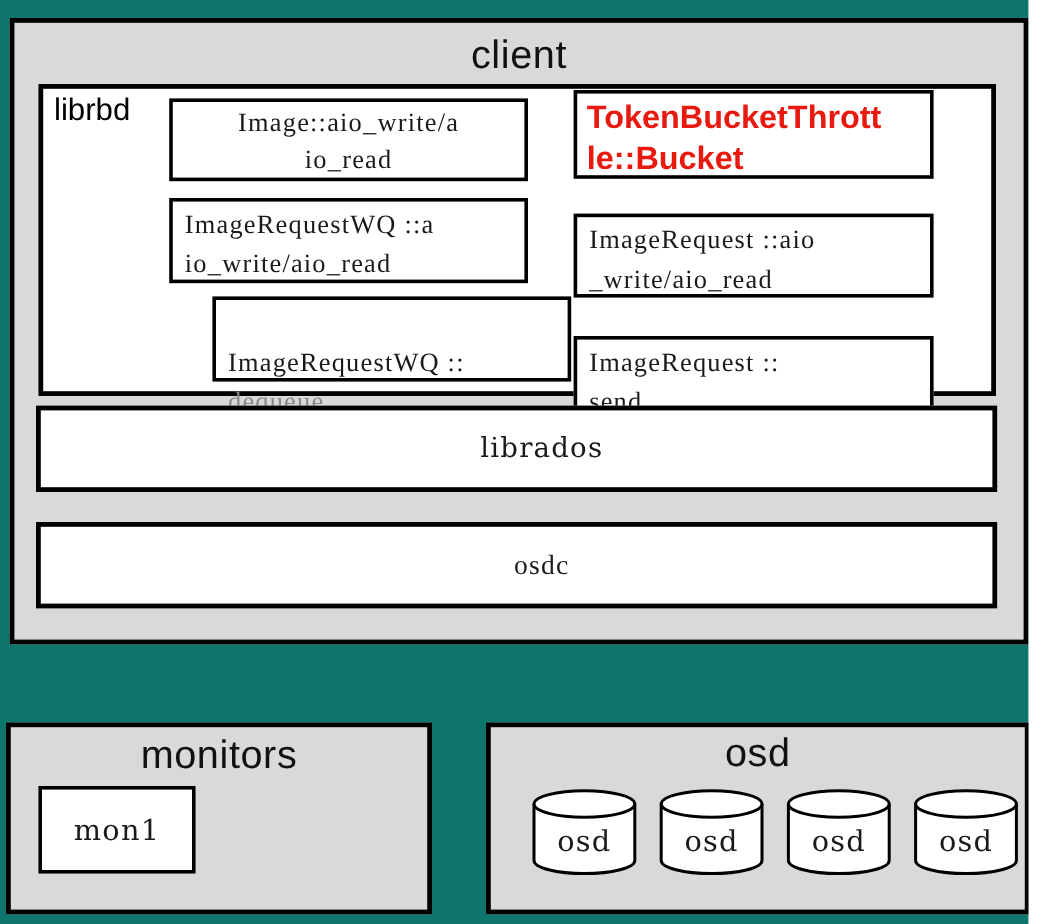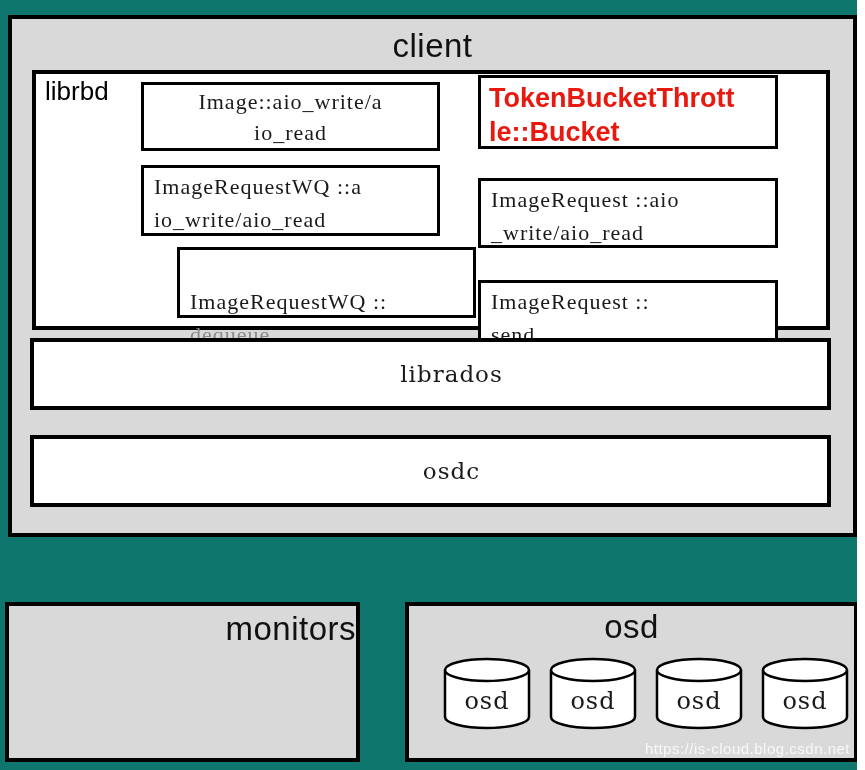--- a/index.html
+++ b/index.html
@@ -95,26 +95,27 @@
         <span>ImageRequestWQ ::</span>
         <span class="muted-line">dequeue</span>
       </div>
 
       <div class="node" style="left:442px;top:158px;width:300px;height:71px;margin-top:48px;">ImageRequest ::
 send</div>
     </div>
 
     <div class="bar" style="left:18px;top:319px;width:801px;height:72px;">librados</div>
 
-    <div class="bar" style="left:18px;top:416px;width:801px;height:72px;">osdc</div>
+    <div class="bar" style="left:18px;top:416px;width:801px;height:72px;font-family:Liberation Serif, serif;">osdc</div>
   </section>
 
   <section class="panel" style="left:5px;top:602px;width:355px;height:160px;">
-    <div class="panel-title" style="top:4px;text-align:right;">monitors</div>
+    <div class="panel-title" style="top:4px;">monitors</div>
 
+    <div class="monbox" style="left:23px;top:49px;width:131px;height:73px;">mon1</div>
   </section>
 
   <section class="panel" style="left:405px;top:602px;width:453px;height:160px;">
     <div class="panel-title" style="top:2px;">osd</div>
 
     <div class="cylinder" style="left:33px;top:51px;">
       <svg width="90" height="74" viewBox="0 0 90 74">
         <path d="M3 13 L3 60 A42 11 0 0 0 87 60 L87 13" fill="#ffffff" stroke="#000000" stroke-width="2.5"></path>
         <ellipse cx="45" cy="13" rx="42" ry="11" fill="#ffffff" stroke="#000000" stroke-width="2.5"></ellipse>
       </svg>
@@ -138,16 +139,15 @@
     </div>
 
     <div class="cylinder" style="left:351px;top:51px;">
       <svg width="90" height="74" viewBox="0 0 90 74">
         <path d="M3 13 L3 60 A42 11 0 0 0 87 60 L87 13" fill="#ffffff" stroke="#000000" stroke-width="2.5"></path>
         <ellipse cx="45" cy="13" rx="42" ry="11" fill="#ffffff" stroke="#000000" stroke-width="2.5"></ellipse>
       </svg>
       <span class="cyl-label">osd</span>
     </div>
 
-    <div class="watermark">https://is-cloud.blog.csdn.net</div>
   </section>
 
 </div>
 
 </body></html>

